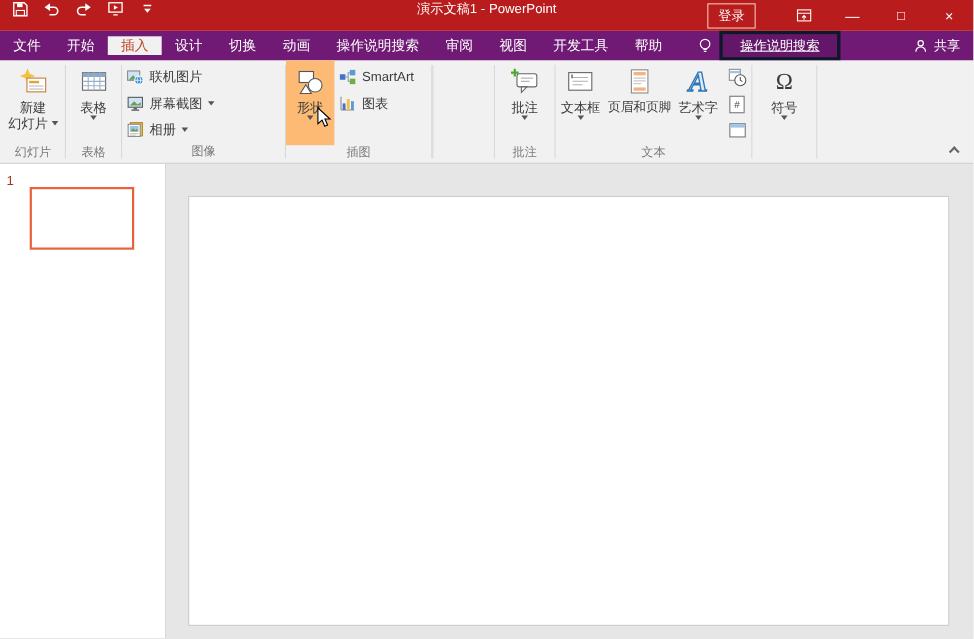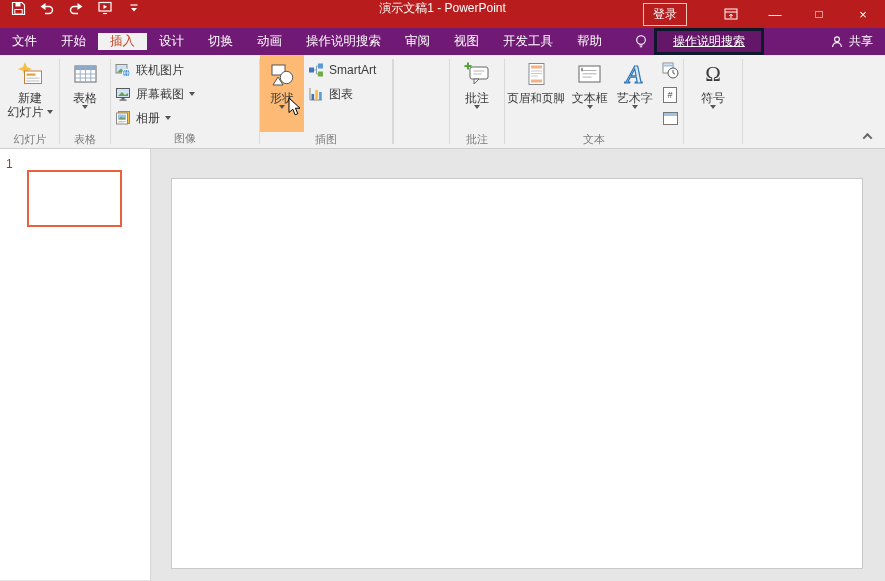--- a/index.html
+++ b/index.html
@@ -287,43 +287,43 @@
             <i class="caret"></i>
           </div>
       </div>
     </div>
     <div class="glabel">批注</div>
   </div>
   <div class="gdiv"></div>
 
   <div class="group" style="width:178px">
     <div class="grow">
+      <div class="lbtn" style="width:47px">
+        <div class="bicon">
+          <svg width="27" height="27" viewBox="0 0 27 27">
+              <rect x="3" y="5" width="21" height="16" fill="#fff" stroke="#666"></rect>
+              <path d="M6.5 9.5 h14 M6.5 12.8 h14 M6.5 16.1 h9" stroke="#b0b0b0"></path>
+              <path d="M6 6.8 v3.4" stroke="#333"></path>
+            </svg>
+        </div>
+        <div class="bline">文本框</div>
+        <div class="bline">
+            <i class="caret"></i>
+          </div>
+      </div>
       <div class="lbtn" style="width:62px">
         <div class="bicon">
           <svg width="27" height="27" viewBox="0 0 27 27">
               <rect x="6" y="2.5" width="15" height="21" fill="#fff" stroke="#8a8a8a"></rect>
               <rect x="8" y="4.5" width="11" height="3" fill="#f4b183"></rect>
               <rect x="8" y="18.5" width="11" height="3" fill="#f4b183"></rect>
               <path d="M8 10 h11 M8 12.5 h11 M8 15 h7" stroke="#c9c9c9"></path>
             </svg>
         </div>
         <div class="bline" style="font-size:11.5px">页眉和页脚</div>
-      </div>
-      <div class="lbtn" style="width:47px">
-        <div class="bicon">
-          <svg width="27" height="27" viewBox="0 0 27 27">
-              <rect x="3" y="5" width="21" height="16" fill="#fff" stroke="#666"></rect>
-              <path d="M6.5 9.5 h14 M6.5 12.8 h14 M6.5 16.1 h9" stroke="#b0b0b0"></path>
-              <path d="M6 6.8 v3.4" stroke="#333"></path>
-            </svg>
-        </div>
-        <div class="bline">文本框</div>
-        <div class="bline">
-            <i class="caret"></i>
-          </div>
       </div>
       <div class="lbtn" style="width:46px">
         <div class="bicon">
             <span class="wordart-a">A</span>
           </div>
         <div class="bline">艺术字</div>
         <div class="bline">
             <i class="caret"></i>
           </div>
       </div>

